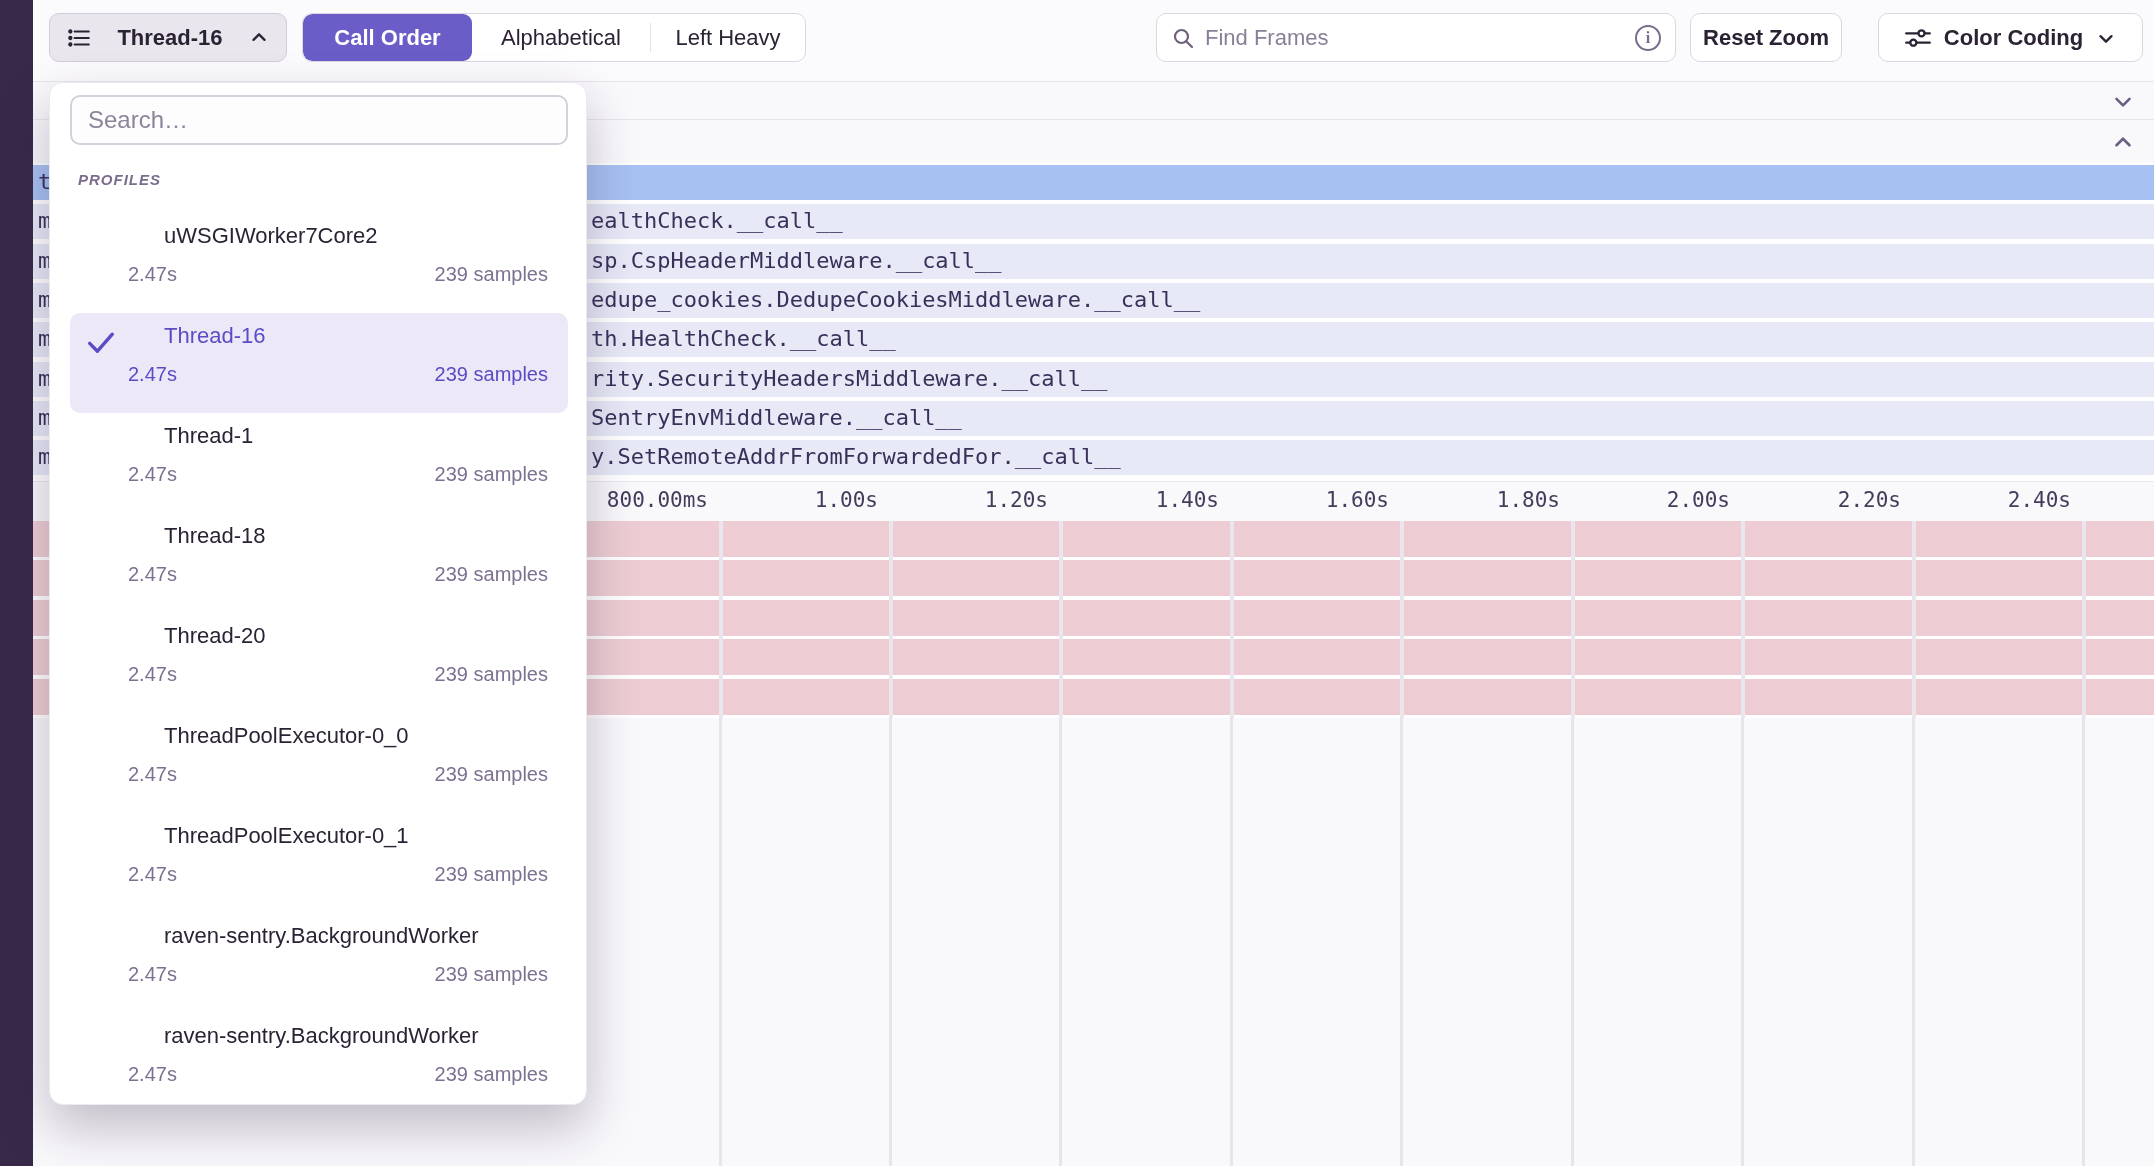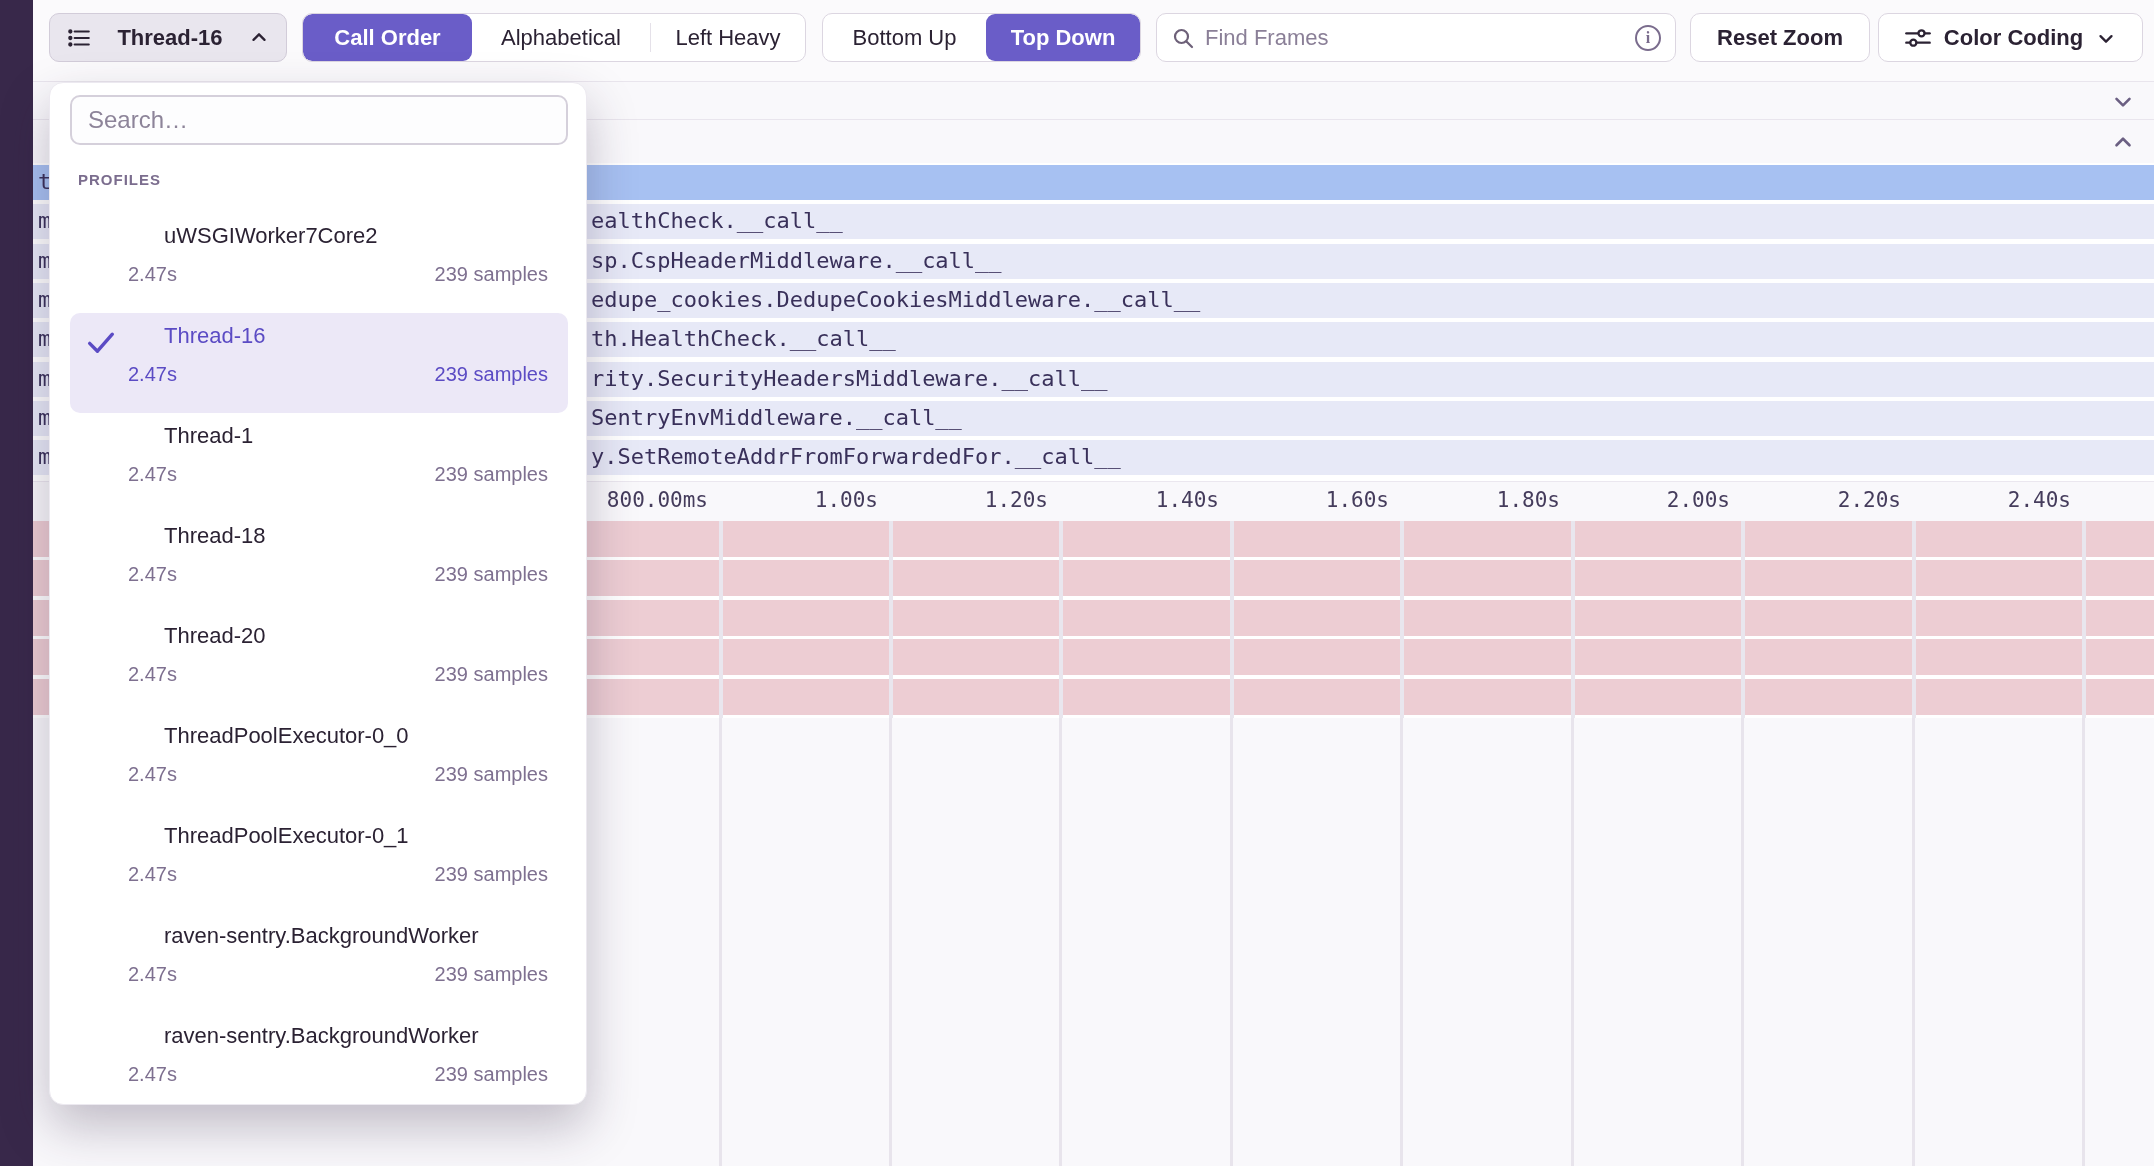--- a/index.html
+++ b/index.html
@@ -15,21 +15,21 @@
   .btn { position:absolute; top:13px; height:49px; background:#fff; border:1px solid #dcd6e1; border-radius:10px; display:flex; align-items:center; font-size:22px; font-weight:bold; color:#2b2233; }
   .thread-btn { left:16px; width:238px; background:#e9e6ee; border-color:#d2ccd9; justify-content:space-between; padding:0 16px; }
   .seg { position:absolute; top:13px; height:49px; background:#fff; border:1px solid #dcd6e1; border-radius:10px; display:flex; align-items:stretch; overflow:hidden; }
   .seg1 { left:269px; width:504px; }
   .seg2 { left:789px; width:319px; }
   .seg-item { display:flex; align-items:center; justify-content:center; font-size:22px; color:#2b2233; cursor:pointer; }
   .seg-item.active { background:#6a5dc8; color:#fff; font-weight:bold; border-radius:9px; }
   .seg-divider { width:1px; background:#e5e1e9; margin:9px 0; }
   .search-box { position:absolute; left:1123px; top:13px; width:520px; height:49px; background:#fff; border:1px solid #dcd6e1; border-radius:10px; display:flex; align-items:center; padding:0 14px; gap:10px; }
   .search-box .ph { font-size:22px; color:#8a7f97; flex:1; }
-  .reset-btn { left:1657px; width:180px; justify-content:center; }
+  .reset-btn { left:1657px; width:152px; justify-content:center; }
   .color-btn { left:1845px; width:265px; justify-content:center; gap:12px; }
   .info-circle { width:26px; height:26px; border:2px solid #7a6c8d; border-radius:50%; color:#7a6c8d; font-size:16px; font-weight:bold; display:flex; align-items:center; justify-content:center; font-family:"Liberation Serif", serif; }
 
   
   .bar { position:absolute; left:33px; width:2121px; background:#f9f8fb; z-index:6; }
   .bar1 { top:83px; height:37px; border-bottom:1px solid #e9e5ed; }
   .bar2 { top:120px; height:43px; }
   .bar .chev { position:absolute; right:18px; top:50%; transform:translateY(-50%); }
 
   
@@ -49,21 +49,21 @@
   .gridline { position:absolute; top:0; bottom:0; width:4px; background:#e9e6ee; }
 
   
   .lower { position:absolute; left:33px; top:718px; width:2121px; height:448px; background:#f9f8fb; z-index:2; }
   .lower .gridline { background:#e8e4ec; width:3px; }
 
   
   .dropdown { position:absolute; left:49px; top:82px; width:538px; height:1023px; background:#fff; border:1px solid #ece9f0; border-radius:14px; box-shadow:0 22px 50px rgba(45,32,66,0.28); z-index:60; }
   .dd-search { position:absolute; left:20px; right:20px; top:12px; height:50px; border:2px solid #d5d0db; border-radius:10px; background:#fdfdfe; font-size:24px; color:#2b2233; padding:0 16px; width:498px; font-family:"Liberation Sans", sans-serif; }
   .dd-search::placeholder { color:#8d8499; }
-  .dd-section { position:absolute; left:28px; top:88px; font-size:15px; font-weight:bold; letter-spacing:1px; color:#7b6d8e; }
+  .dd-section { position:absolute; left:28px; top:88px; font-size:15px; font-weight:bold; letter-spacing:1px; color:#7b6d8e;font-style:italic; }
   .dd-item { position:absolute; left:20px; width:498px; height:100px; border-radius:10px; cursor:pointer; }
   .dd-item .nm { position:absolute; left:58px; top:10px; font-size:22px; color:#2b2233; white-space:nowrap;margin-left:36px; }
   .dd-item .dur { position:absolute; left:58px; top:50px; font-size:20px; color:#7e7090; }
   .dd-item .smp { position:absolute; right:20px; top:50px; font-size:20px; color:#7e7090; }
   .dd-item.sel { background:#ece8f7; }
   .dd-item.sel .nm, .dd-item.sel .dur, .dd-item.sel .smp { color:#5b4bc4; }
   .dd-item .check { position:absolute; left:14px; top:12px; }
 
   svg { display:block; }
 </style>
@@ -92,24 +92,20 @@
     </span>
   </div>
 
   <div class="seg seg1">
     <div class="seg-item active" style="width:169px">Call Order</div>
     <div class="seg-item" style="width:178px">Alphabetical</div>
     <div class="seg-divider"></div>
     <div class="seg-item" style="flex:1">Left Heavy</div>
   </div>
 
-  <div class="seg seg2">
-    <div class="seg-item" style="width:163px">Bottom Up</div>
-    <div class="seg-item active" style="flex:1">Top Down</div>
-  </div>
 
   <div class="search-box">
     <span>
       <svg width="24" height="24" viewBox="0 0 24 24" fill="none" stroke="#6d6078" stroke-width="2.2" stroke-linecap="round">
           <circle cx="10.5" cy="10.5" r="6.5"></circle>
           <line x1="15.5" y1="15.5" x2="21" y2="21"></line>
         </svg>
     </span>
     <span class="ph">Find Frames</span>
     <span class="info-circle">i</span>

